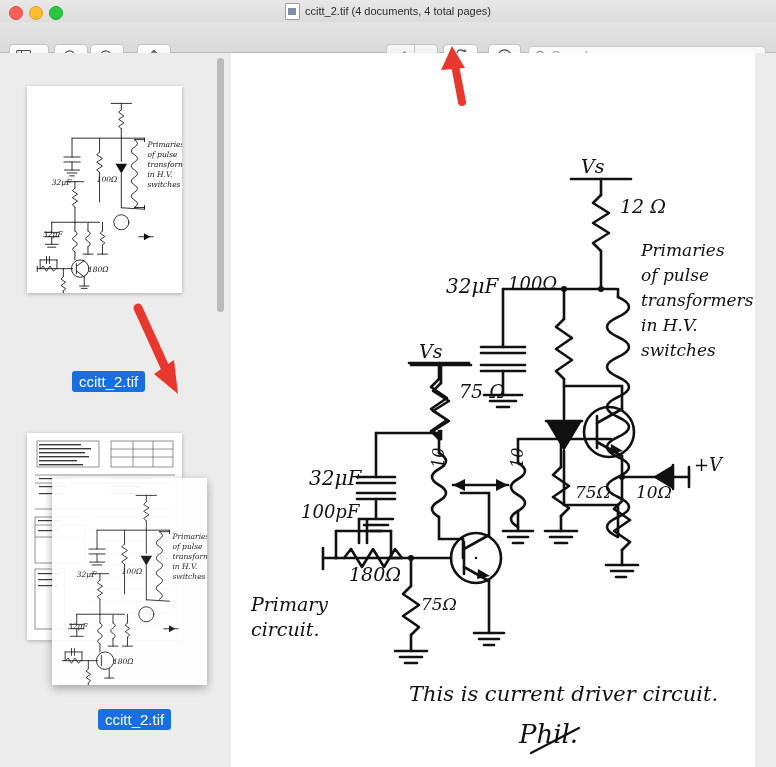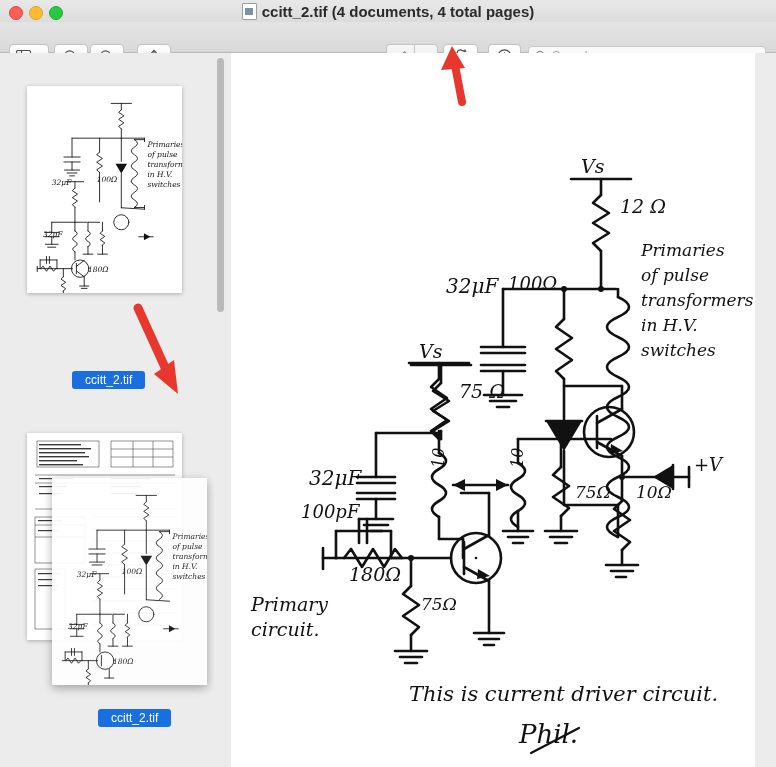--- a/index.html
+++ b/index.html
@@ -45,23 +45,22 @@
     position: relative;
     flex: 0 0 auto;
   }
   #doc-icon::after {
     content: "";
     position: absolute; left: 2px; top: 4px;
     width: 8px; height: 7px;
     background: #7e8fa8;
   }
   #title-text {
-    font-size: 15px; color: #2b2b2b;
+    font-size: 11px; color: #2b2b2b;
     font-family: "Liberation Sans", sans-serif;
-    font-weight: bold;
   }
 
   
   #toolbar {
     position: absolute; left: 0; top: 22px;
     width: 776px; height: 30px;
     background: linear-gradient(#e4e4e4, #d9d9d9);
     border-bottom: 1px solid #b8b8b8;
   }
   .tbtn {
@@ -129,22 +128,22 @@
   #thumb-drag {
     left: 52px; top: 425px; width: 155px; height: 207px;
     opacity: 0.93;
     box-shadow: 0 3px 9px rgba(0,0,0,0.35);
   }
 
   .label-chip {
     position: absolute;
     background: #1a6fe0;
     color: #ffffff;
-    font-size: 12px;
-    padding: 2px 13px;
+    font-size: 15px;
+    padding: 2px 7px;
     border-radius: 3px;
     white-space: nowrap;
     font-family: "Liberation Sans", sans-serif;
   }
   #label1 { left: 72px; top: 318px; }
   #label2 { left: 98px; top: 656px; }
   #label-ghost {
     position: absolute; left: 64px; top: 608px;
     font-size: 12px; color: #d6d6d6;
     font-family: "Liberation Sans", sans-serif;

